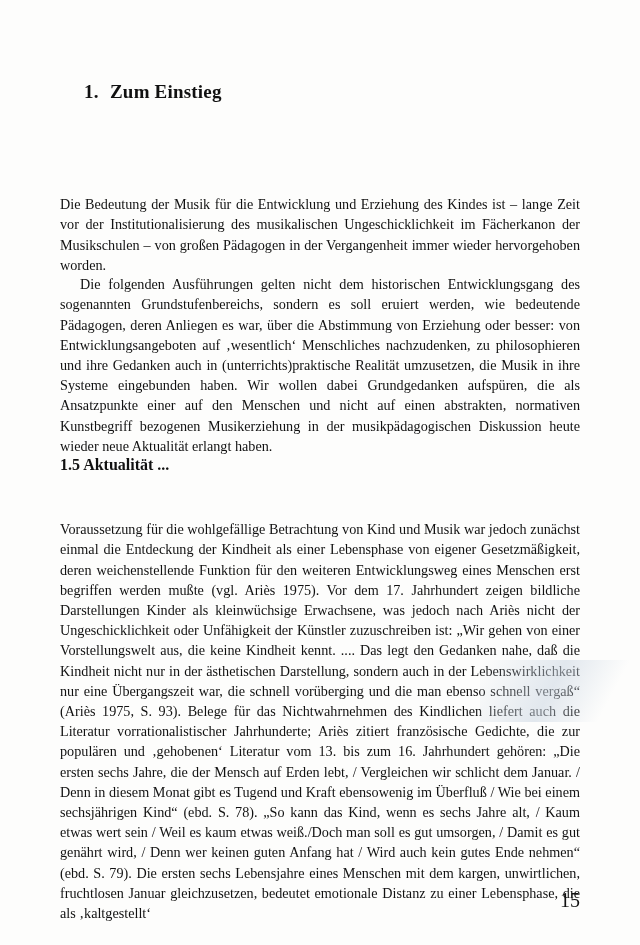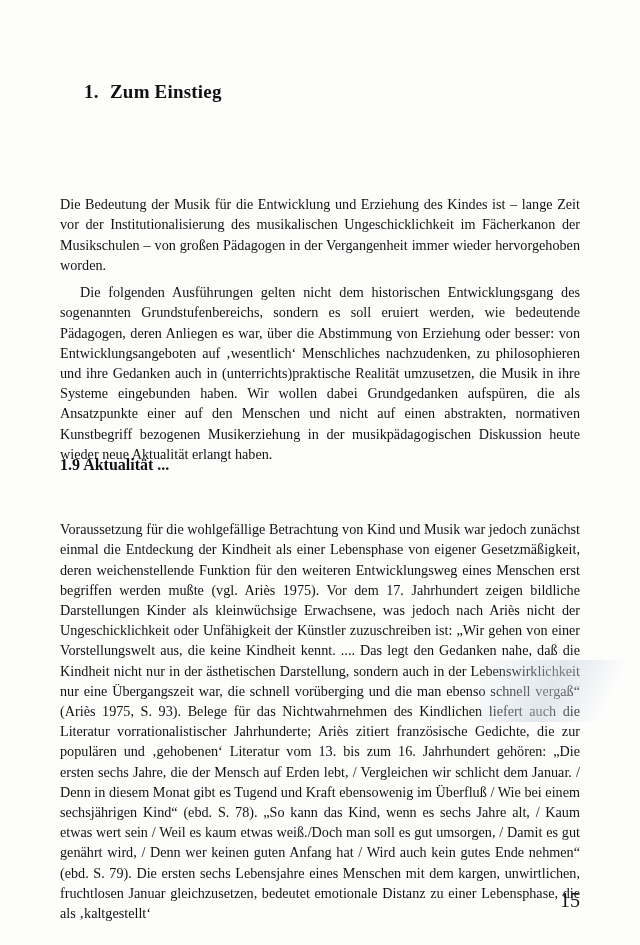--- a/index.html
+++ b/index.html
@@ -46,21 +46,21 @@
     position: absolute;
     left: 0;
     width: 520px;
     font-size: 14.2px;
     line-height: 20.2px;
     text-align: justify;
     text-justify: inter-word;
     hyphens: manual;
   }
   #para-1 { top: 180px; }
-  #para-2 { top: 268px; }
+  #para-2 { top: 260px; }
   .indent { text-indent: 20px; }
   .section-title {
     position: absolute;
     left: 0;
     top: 443px;
     font-size: 16px;
     font-weight: bold;
   }
   #para-3 { top: 505px; }
   .page-number {
@@ -91,21 +91,21 @@
 
     <h1 class="chapter-title">
       <span class="num">1.</span><span>Zum Einstieg</span>
     </h1>
 
     <p class="body-block" id="para-1">Die Bedeutung der Musik für die Entwicklung und Erziehung des Kindes ist – lange Zeit vor der Institutionalisierung des musikalischen Ungeschicklichkeit im Fächerkanon der Musikschulen – von großen Pädagogen in der Vergangenheit immer wieder hervorgehoben worden.</p>
 
     <p class="body-block indent" id="para-2">Die folgenden Ausführungen gelten nicht dem historischen Entwicklungsgang des sogenannten Grundstufenbereichs, sondern es soll eruiert werden, wie bedeutende Pädagogen, deren Anliegen es war, über die Abstimmung von Erziehung oder besser: von Entwicklungsangeboten auf ‚wesentlich‘ Menschliches nachzudenken, zu philosophieren und ihre Gedanken auch in (unterrichts)praktische Realität umzusetzen, die Musik in ihre Systeme eingebunden haben. Wir wollen dabei Grundgedanken aufspüren, die als Ansatzpunkte einer auf den Menschen und nicht auf einen abstrakten, normativen Kunstbegriff bezogenen Musikerziehung in der musikpädagogischen Diskussion heute wieder neue Aktualität erlangt haben.</p>
 
     <h2 class="section-title">
-      <span class="num">1.9</span>
+      <span class="num">1.5</span>
       <span>Aktualität ...</span>
     </h2>
 
     <p class="body-block" id="para-3">Voraussetzung für die wohlgefällige Betrachtung von Kind und Musik war jedoch zunächst einmal die Entdeckung der Kindheit als einer Lebensphase von eigener Gesetzmäßigkeit, deren weichenstellende Funktion für den weiteren Entwicklungsweg eines Menschen erst begriffen werden mußte (vgl. Ariès 1975). Vor dem 17. Jahrhundert zeigen bildliche Darstellungen Kinder als kleinwüchsige Erwachsene, was jedoch nach Ariès nicht der Ungeschicklichkeit oder Unfähigkeit der Künstler zuzuschreiben ist: „Wir gehen von einer Vorstellungswelt aus, die keine Kindheit kennt. .... Das legt den Gedanken nahe, daß die Kindheit nicht nur in der ästhetischen Darstellung, sondern auch in der Lebenswirklichkeit nur eine Übergangszeit war, die schnell vorüberging und die man ebenso schnell vergaß“ (Ariès 1975, S. 93). Belege für das Nichtwahrnehmen des Kindlichen liefert auch die Literatur vorrationalistischer Jahrhunderte; Ariès zitiert französische Gedichte, die zur populären und ‚gehobenen‘ Literatur vom 13. bis zum 16. Jahrhundert gehören: „Die ersten sechs Jahre, die der Mensch auf Erden lebt, / Vergleichen wir schlicht dem Januar. / Denn in diesem Monat gibt es Tugend und Kraft ebensowenig im Überfluß / Wie bei einem sechsjährigen Kind“ (ebd. S. 78). „So kann das Kind, wenn es sechs Jahre alt, / Kaum etwas wert sein / Weil es kaum etwas weiß./Doch man soll es gut umsorgen, / Damit es gut genährt wird, / Denn wer keinen guten Anfang hat / Wird auch kein gutes Ende nehmen“ (ebd. S. 79). Die ersten sechs Lebensjahre eines Menschen mit dem kargen, unwirtlichen, fruchtlosen Januar gleichzusetzen, bedeutet emotionale Distanz zu einer Lebensphase, die als ‚kaltgestellt‘</p>
 
     <div class="page-number">15</div>
   </div>
   <div class="scan-streak"></div>
 </div>
 

